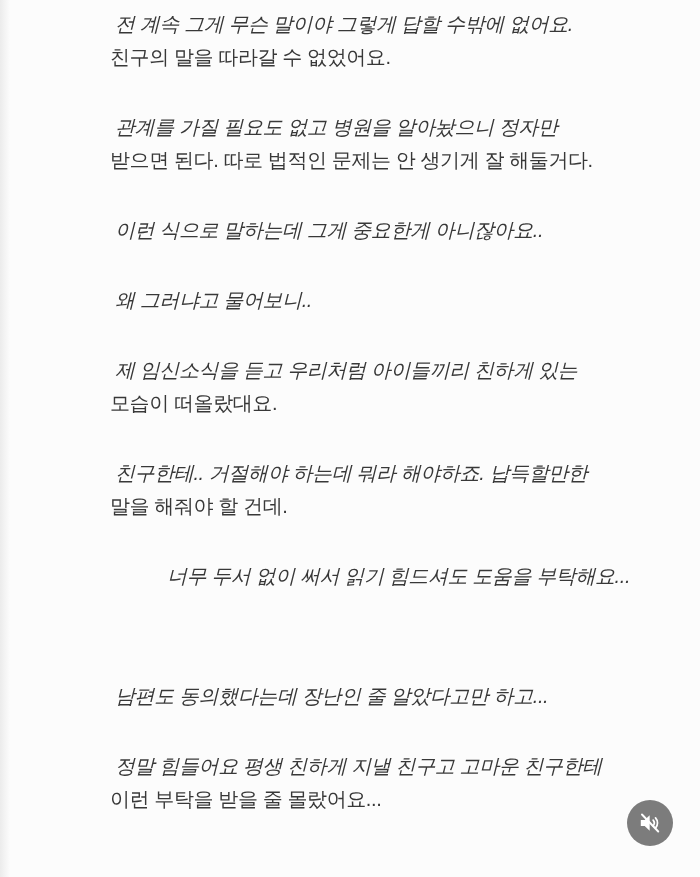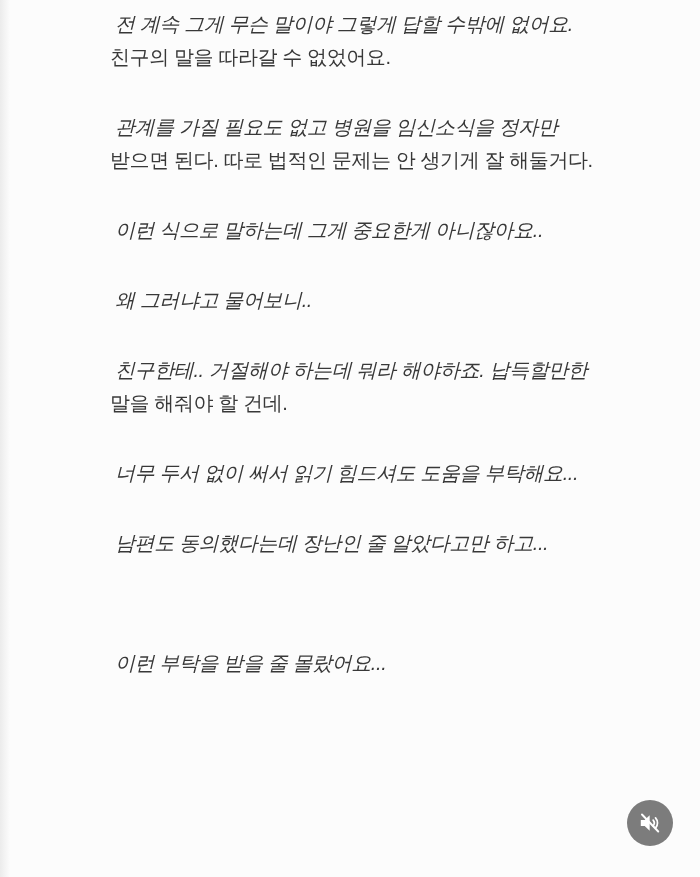--- a/index.html
+++ b/index.html
@@ -36,20 +36,21 @@
     line-height: 33px;
     letter-spacing: -0.4px;
     color: var(--fg, #383838);
   }
   .para {
     margin: 0 0 37px 0;
   }
   
   .para:nth-child(7) {
     margin-bottom: 87px;
+    text-align: center;
   }
   .para .line {
     white-space: nowrap;
   }
   .para .line:first-child {
     text-indent: 5px;
     font-style: italic;
   }
   .mute-btn {
     position: absolute;
@@ -75,40 +76,45 @@
 
 <div class="canvas">
 
   <div class="text-column">
 
   <div class="para">
         <div class="line">전 계속 그게 무슨 말이야 그렇게 답할 수밖에 없어요.</div>
         <div class="line">친구의 말을 따라갈 수 없었어요.</div>
       </div>
       <div class="para">
-        <div class="line">관계를 가질 필요도 없고 병원을 임신소식을 정자만</div>
+        <div class="line">관계를 가질 필요도 없고 병원을 알아놨으니 정자만</div>
         <div class="line">받으면 된다. 따로 법적인 문제는 안 생기게 잘 해둘거다.</div>
       </div>
       <div class="para">
         <div class="line">이런 식으로 말하는데 그게 중요한게 아니잖아요..</div>
       </div>
       <div class="para">
         <div class="line">왜 그러냐고 물어보니..</div>
+      </div>
+      <div class="para">
+        <div class="line">제 임신소식을 듣고 우리처럼 아이들끼리 친하게 있는</div>
+        <div class="line">모습이 떠올랐대요.</div>
       </div>
       <div class="para">
         <div class="line">친구한테.. 거절해야 하는데 뭐라 해야하죠. 납득할만한</div>
         <div class="line">말을 해줘야 할 건데.</div>
       </div>
       <div class="para">
         <div class="line">너무 두서 없이 써서 읽기 힘드셔도 도움을 부탁해요...</div>
       </div>
       <div class="para">
         <div class="line">남편도 동의했다는데 장난인 줄 알았다고만 하고...</div>
       </div>
       <div class="para">
+        <div class="line">정말 힘들어요 평생 친하게 지낼 친구고 고마운 친구한테</div>
         <div class="line">이런 부탁을 받을 줄 몰랐어요...</div>
       </div>
     </div>
 
   <button class="mute-btn">
     <svg width="26" height="26" viewBox="0 0 24 24" aria-hidden="true">
       <path d="M3.5 9.2v5.6h3.6l4.6 4.3V4.9L7.1 9.2H3.5z" fill="var(--mute-fg, #ffffff)"></path>
       <path d="M14.9 9.4a4.0 4.0 0 0 1 0 5.2" stroke="var(--mute-fg, #ffffff)" stroke-width="1.6" fill="none" stroke-linecap="round"></path>
       <path d="M17.1 7.3a7.0 7.0 0 0 1 0 9.4" stroke="var(--mute-fg, #ffffff)" stroke-width="1.6" fill="none" stroke-linecap="round"></path>
       <line x1="4.6" y1="4.2" x2="19.6" y2="19.8" stroke="var(--mute-fg, #ffffff)" stroke-width="1.8" stroke-linecap="round"></line>

